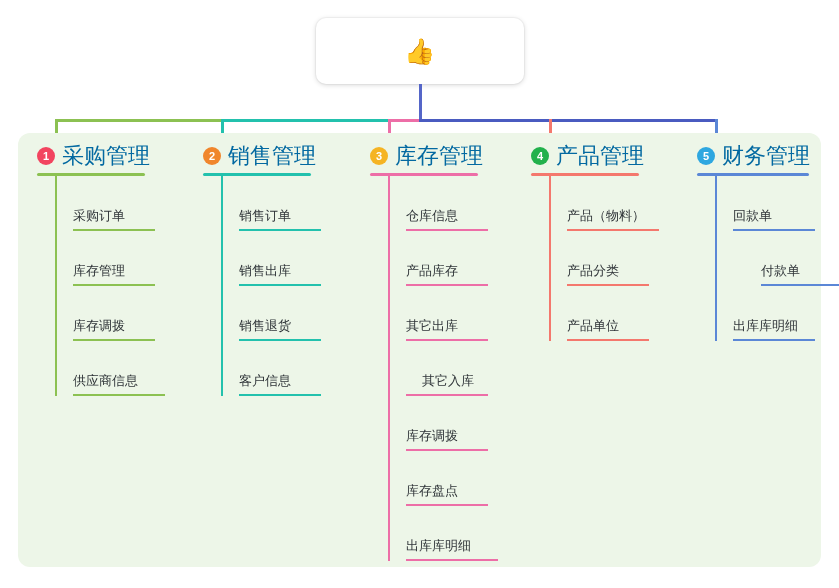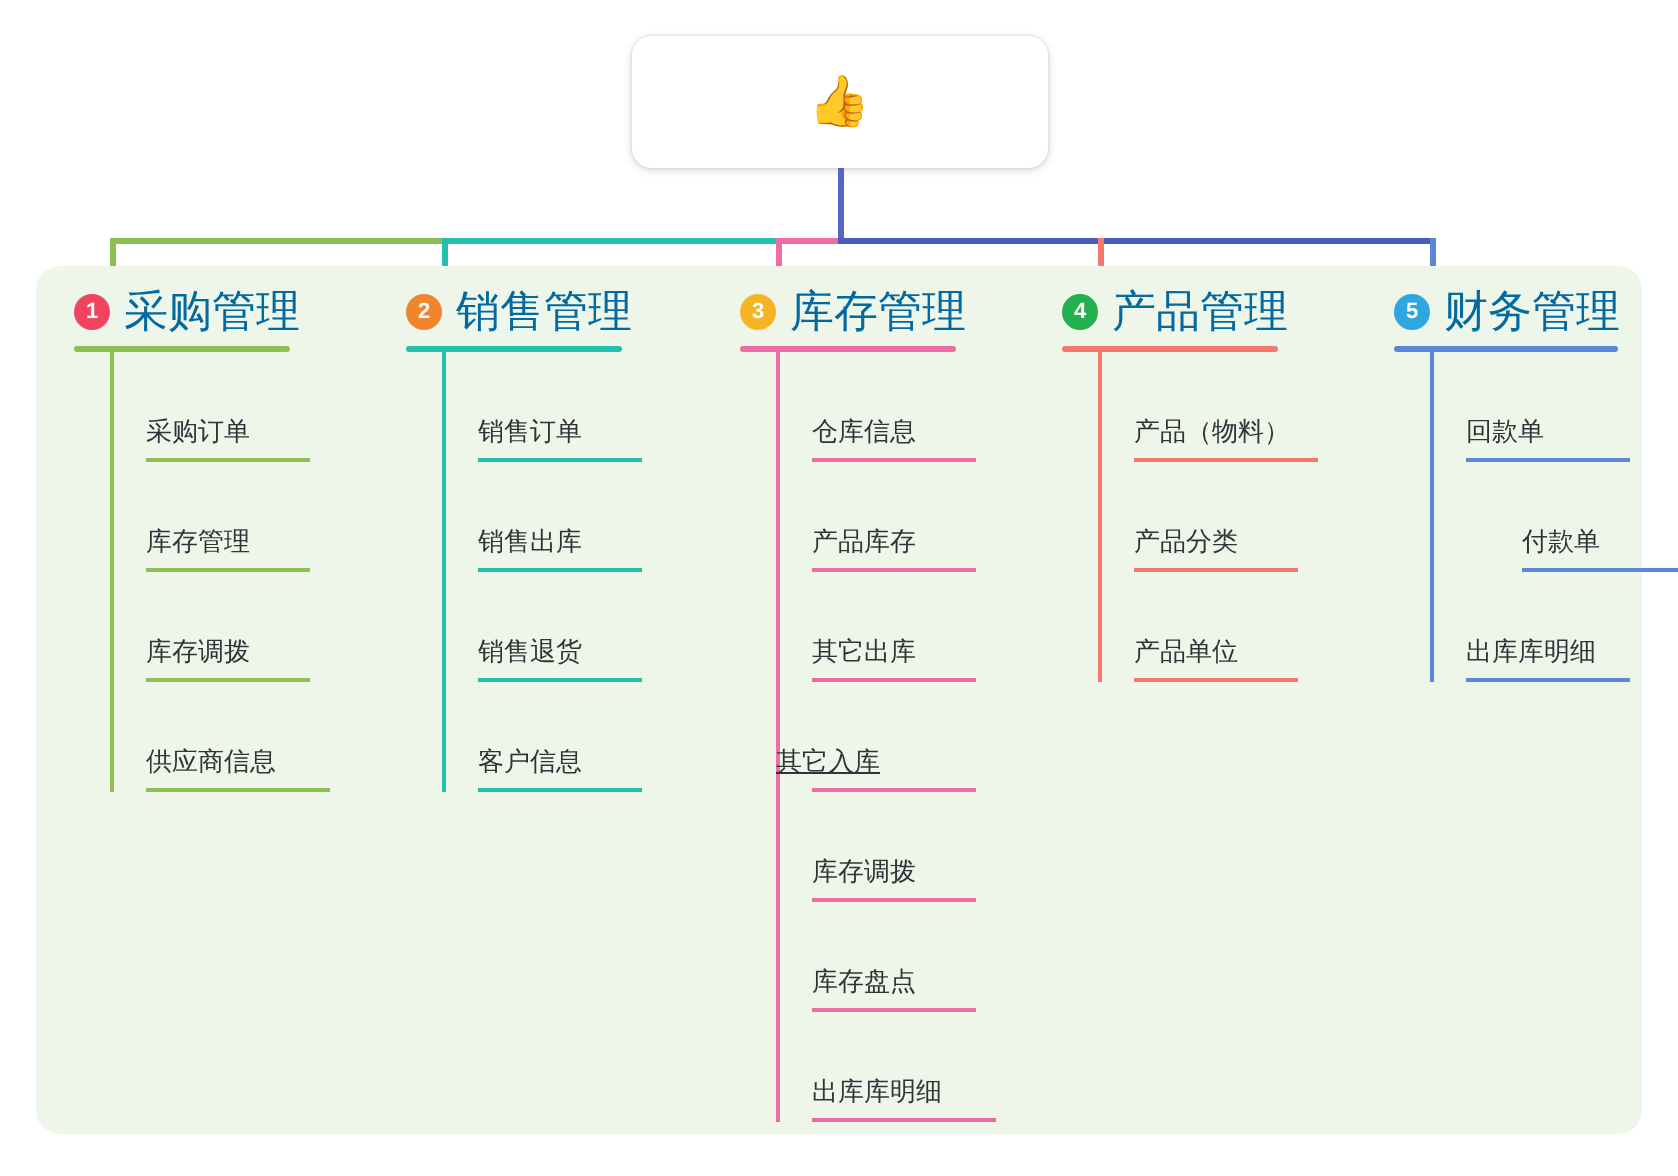--- a/index.html
+++ b/index.html
@@ -143,21 +143,21 @@
           </div>
           <div class="item" style="top: 117px; height: 36px; width: 110px;">
             <span class="item-label" style="left: 18px;">产品库存</span>
             <div class="item-rule" style="background: rgb(237, 110, 167); width: 82px;"></div>
           </div>
           <div class="item" style="top: 172px; height: 36px; width: 110px;">
             <span class="item-label" style="left: 18px;">其它出库</span>
             <div class="item-rule" style="background: rgb(237, 110, 167); width: 82px;"></div>
           </div>
           <div class="item" style="top: 227px; height: 36px; width: 110px;">
-            <span class="item-label" style="left: 0; text-decoration: underline;">其它入库</span>
+            <span class="item-label" style="left: 34px;">其它入库</span>
             <div class="item-rule" style="background: rgb(237, 110, 167); width: 82px;"></div>
           </div>
           <div class="item" style="top: 282px; height: 36px; width: 110px;">
             <span class="item-label" style="left: 18px; margin-top: 36px;">库存调拨</span>
             <div class="item-rule" style="background: rgb(237, 110, 167); width: 82px;"></div>
           </div>
           <div class="item" style="top: 337px; height: 36px; width: 110px;">
             <span class="item-label" style="left: 18px;">库存盘点</span>
             <div class="item-rule" style="background: rgb(237, 110, 167); width: 82px;"></div>
           </div>

